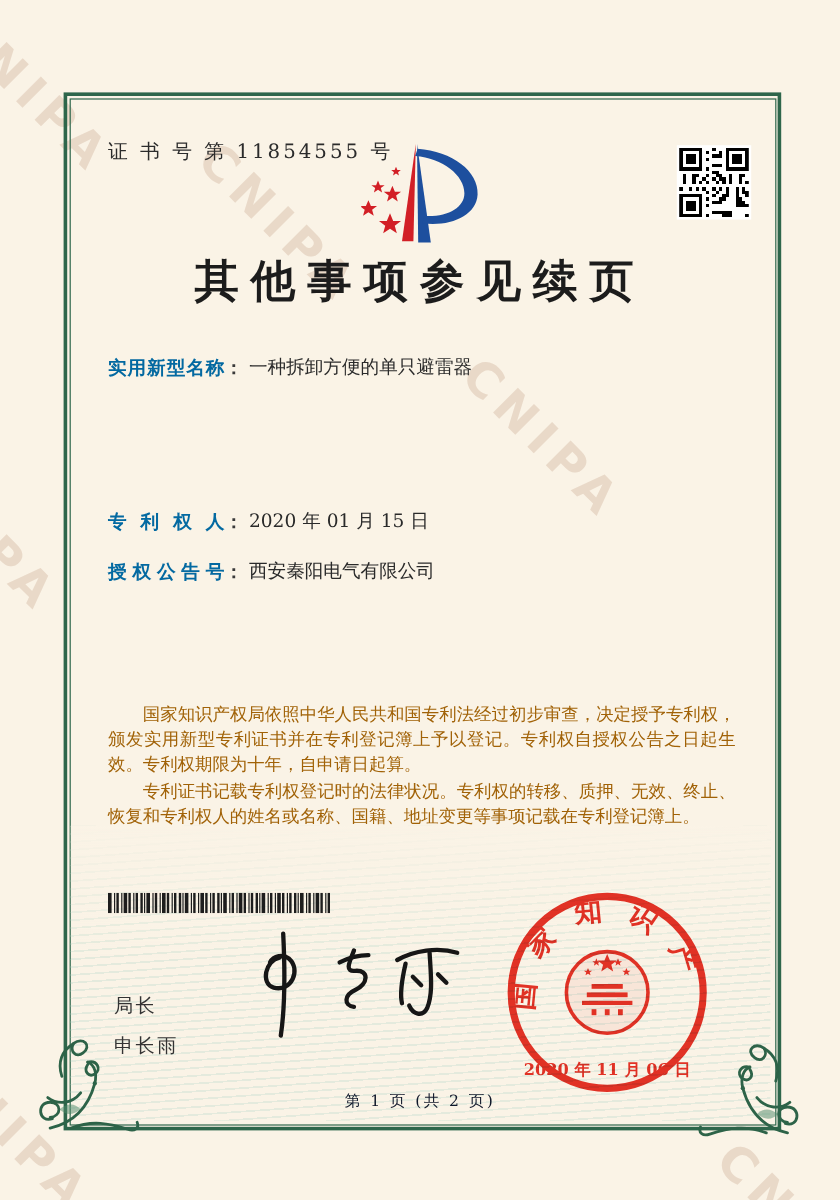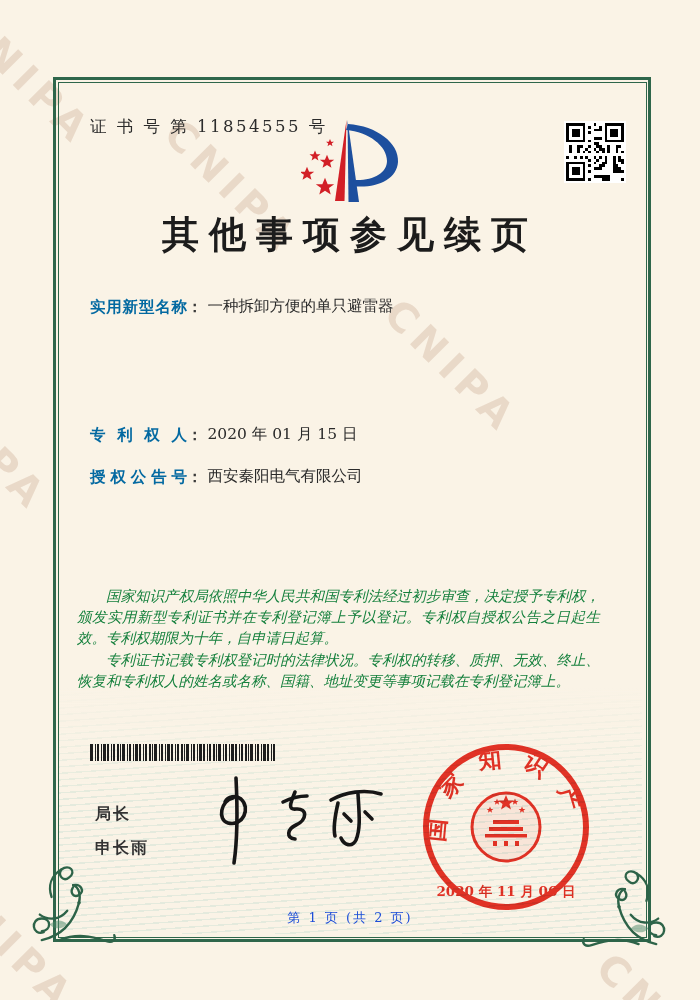--- a/index.html
+++ b/index.html
@@ -42,45 +42,45 @@
        line-height:21px;}
   .flabel{display:inline-block;width:97px;text-align:justify;text-align-last:justify;
           font-weight:600;color:#0369a1;vertical-align:top;}
   .colon{font-weight:600;color:#3a3a3a;}
   .fvalue{color:#2a2a2a;white-space:pre-line;display:inline-block;vertical-align:top;
           max-width:400px;}
   .r1{top:296px}.r2{top:338px}.r3{top:380px}.r4{top:424px}.r5{top:466px}
   .r6{top:509px}.r7{top:551px}
   .pair2{position:absolute;left:262px;top:0;white-space:nowrap;}
 
-  .legal{position:absolute;left:77px;top:586px;width:523px;font-size:14.5px;
-         line-height:21.2px;color:#15803d;font-style:italic;text-align:justify;}
+  .legal{position:absolute;left:90px;top:586px;width:523px;font-size:14.5px;
+         line-height:21.2px;color:#a16207;text-align:justify;}
   .legal p{margin:0;text-indent:2em;}
 
   .barcode{position:absolute;left:90px;top:744px;width:186px;height:17px;
            display:flex;align-items:stretch;overflow:hidden;}
   .barcode div{background:#1d1d1d;flex:none;height:100%;}
 
-  .signer{position:absolute;left:95px;top:804px;
+  .signer{position:absolute;left:95px;top:828px;
           font-family:"DejaVu Sans","Liberation Sans",sans-serif;
-          font-size:16px;color:#333;font-weight:700;}
+          font-size:16px;color:#333;font-weight:400;}
   .signer .t{display:block;margin-bottom:13px;letter-spacing:2px;}
   .signer .n{display:block;letter-spacing:2px;}
 
   .signature{position:absolute;left:203px;top:768px;width:196px;height:102px;}
 
   .seal{position:absolute;left:419px;top:740px;width:174px;height:174px;opacity:.94;
         mix-blend-mode:multiply;}
 
   .ornament{position:absolute;width:98px;height:102px;}
   .orn-bl{left:30px;top:844px;}
   .orn-br{left:570px;top:848px;transform:scaleX(-1);}
 
   .page-info{position:absolute;left:0;top:909px;width:700px;text-align:center;
-             font-size:13px;letter-spacing:2px;color:#1d4ed8;}
+             font-size:13px;letter-spacing:2px;color:#0f172a;}
   .continuation{position:absolute;left:0;top:948px;width:700px;text-align:center;
              font-size:14.5px;font-style:italic;letter-spacing:3px;color:#333;}
 </style>
 </head>
 <body>
 
 <div class="page">
 
   <div class="wm" style="left:-18px;top:2px">CNIPA</div>
   <div class="wm" style="left:188px;top:110px">CNIPA</div>

